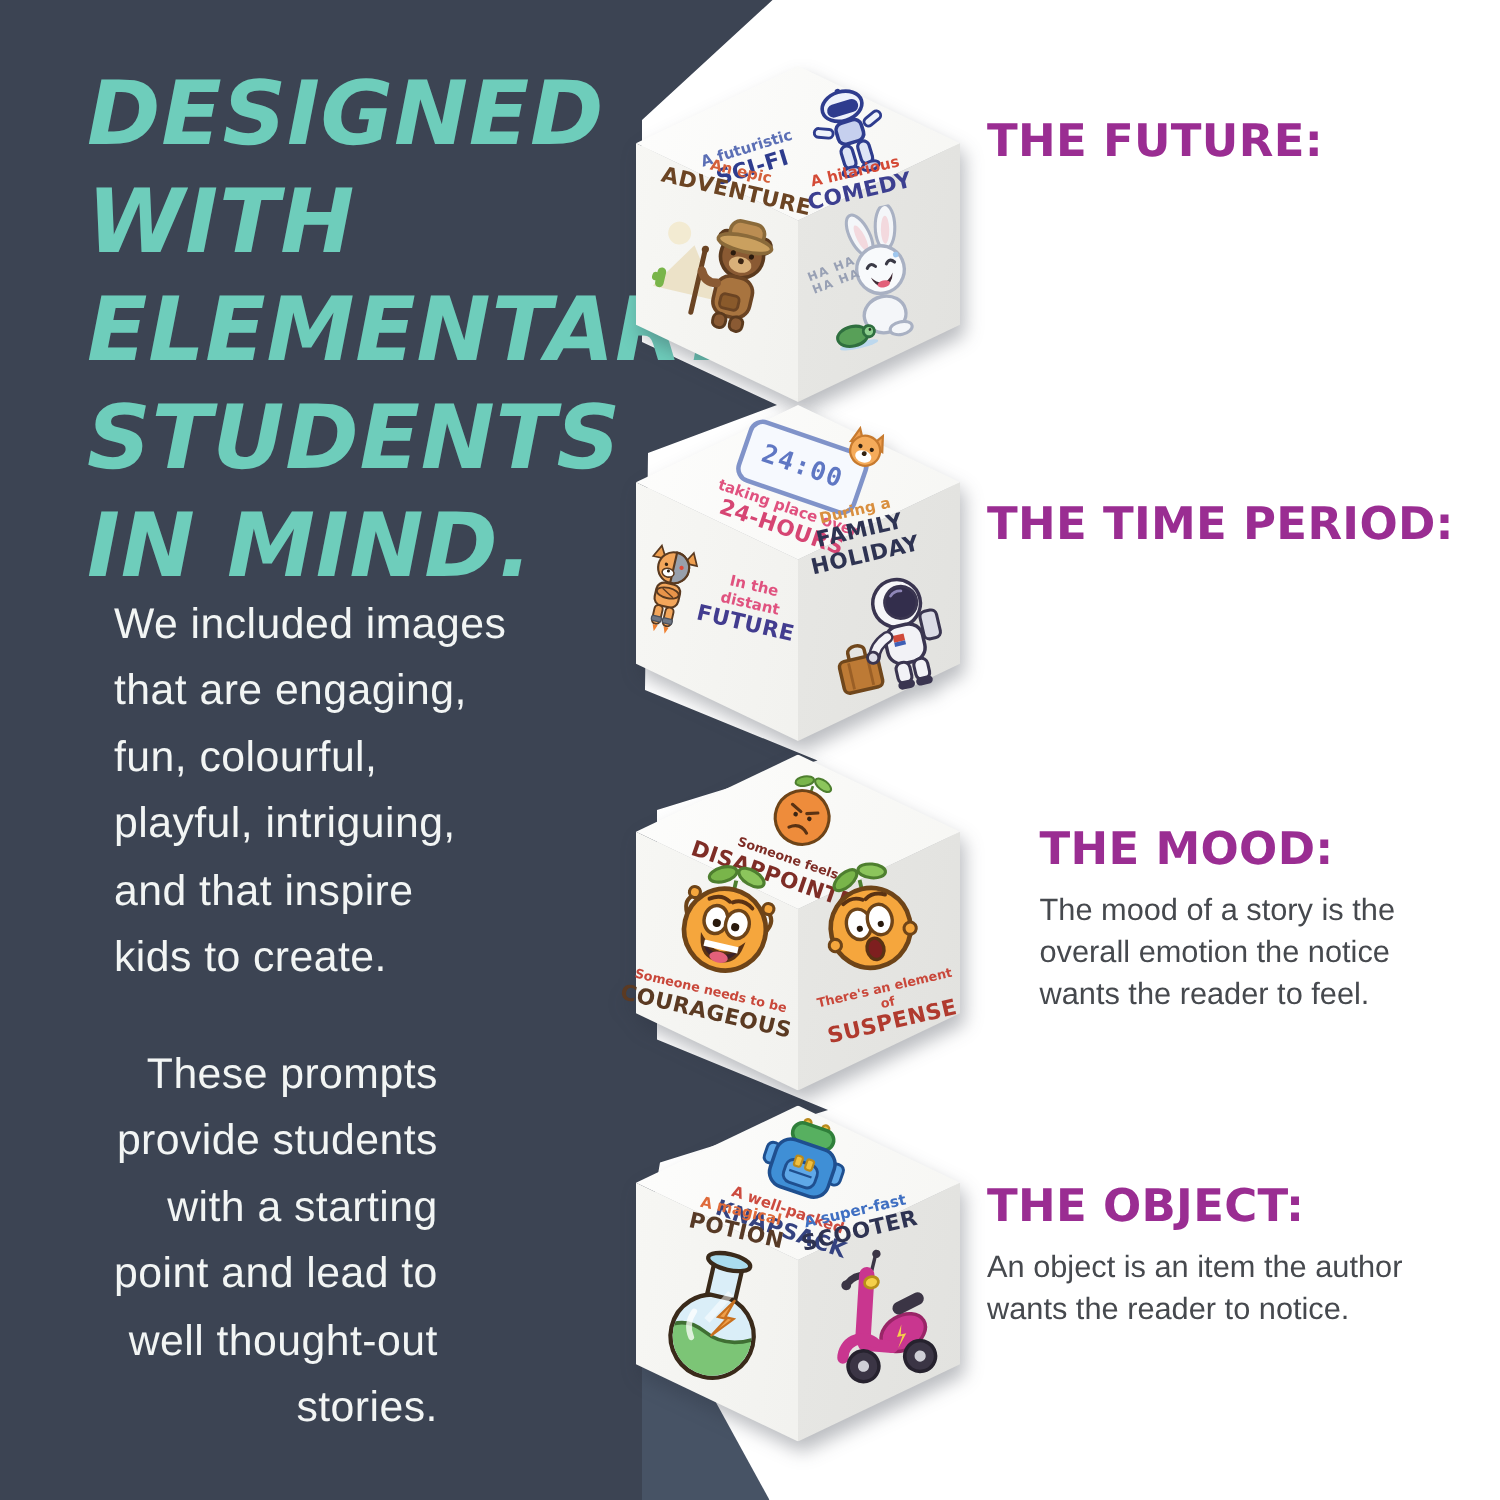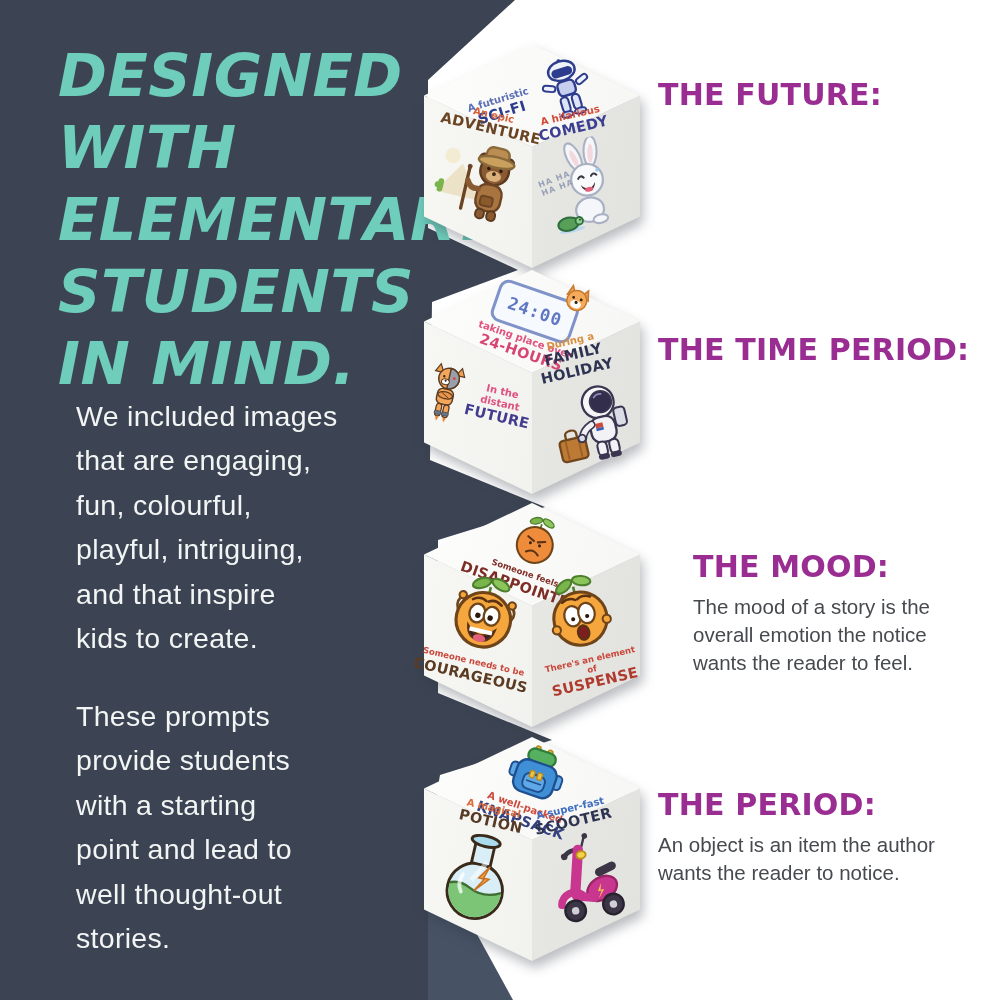--- a/index.html
+++ b/index.html
@@ -14,21 +14,21 @@
   .dark-wedge{position:absolute;inset:0;background:#475365;
     clip-path:polygon(428px 845px,513px 1000px,428px 1000px);}
 
   .main-heading{position:absolute;left:58px;top:40px;margin:0;
     font-size:59px;line-height:1.22;font-weight:800;letter-spacing:.5px;
     color:#6ecdbb;white-space:pre-line;font-style:italic;}
   .left-para{position:absolute;left:60px;margin:16px;
     font-family:"Liberation Sans",sans-serif;
     font-size:28.5px;line-height:1.56;letter-spacing:.3px;
     color:#f2f5f4;white-space:pre-line;}
-  .p1{top:378px;} .p2{top:678px;}
+  .p1{top:378px;} .p2{top:678px;text-align:right;}
 
   
   .info{position:absolute;left:658px;width:340px;}
   .info h2{margin:0 0 9px 0;font-size:30px;font-weight:800;letter-spacing:.2px;color:#9a2d92;}
   .info p{margin:0;font-family:"Liberation Sans",sans-serif;font-size:20.5px;line-height:1.37;
     color:#46494e;white-space:pre-line;}
   .s1{top:77px;} .s2{top:313px;margin-top:19px;} .s3{top:549px;margin-left:35px;} .s4{top:787px;}
 
   
   .cube{position:absolute;left:424px;width:216px;height:224px;
@@ -112,21 +112,21 @@
   <section class="info s2">
     <h2>THE TIME PERIOD:</h2>
   </section>
   <section class="info s3">
     <h2>THE MOOD:</h2>
     <p>The mood of a story is the
 overall emotion the notice
 wants the reader to feel.</p>
   </section>
   <section class="info s4">
-    <h2>THE PERIOD:</h2>
+    <h2>THE OBJECT:</h2>
     <p>An object is an item the author
 wants the reader to notice.</p>
   </section>
 
   <div class="cube c1">
     <div class="face face-top"></div>
     <div class="face face-left"></div>
     <div class="face face-right"></div>
 
     <div class="fc fc-top">

